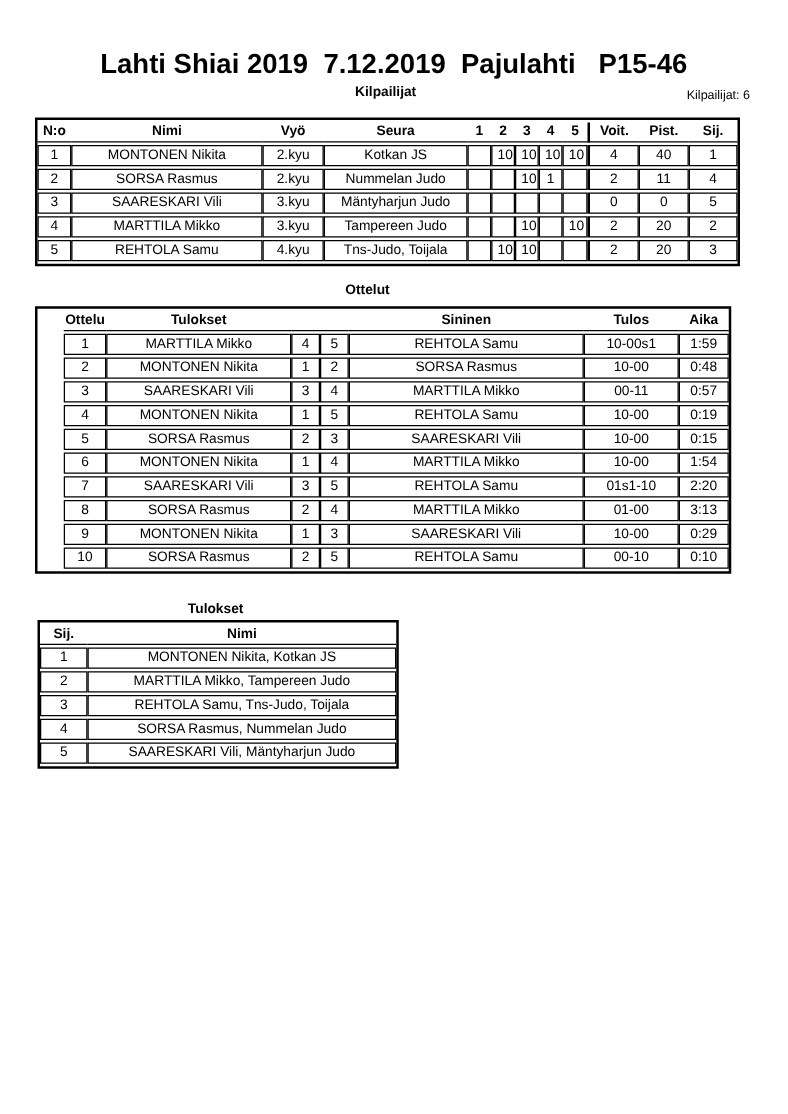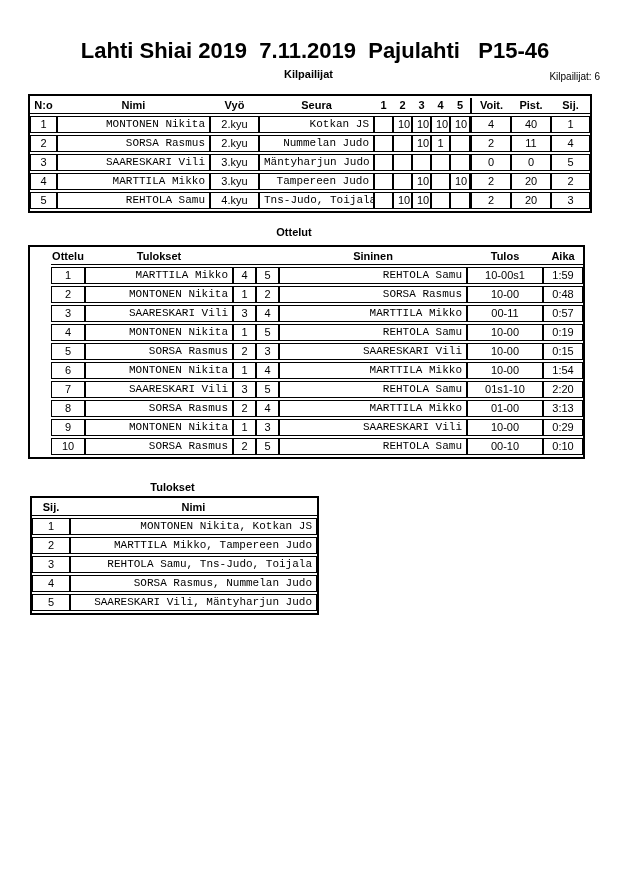--- a/index.html
+++ b/index.html
@@ -52,27 +52,27 @@
     text-align: center;
     overflow: hidden; white-space: nowrap;
   }
   td {
     border: 1px solid #000;
     height: 16px;
     padding: 1px 4px;
     overflow: hidden; white-space: nowrap;
   }
   .c { text-align: center; }
-  .l { text-align: right; font-family: Liberation Mono, monospace; }
+  .l { text-align: center; }
   .sep { border-left: 2px solid #000 !important; }
 </style>
 </head>
 <body>
 
-<div class="title">Lahti Shiai 2019  7.11.2019  Pajulahti   P15-46</div>
+<div class="title">Lahti Shiai 2019  7.12.2019  Pajulahti   P15-46</div>
 
 <div class="sub-row">
   <div class="section-heading head-k">Kilpailijat</div>
   <div class="count">Kilpailijat: 6</div>
 </div>
 
 <table id="t1">
   <colgroup>
     <col style="width:27px">
       <col style="width:153px">

